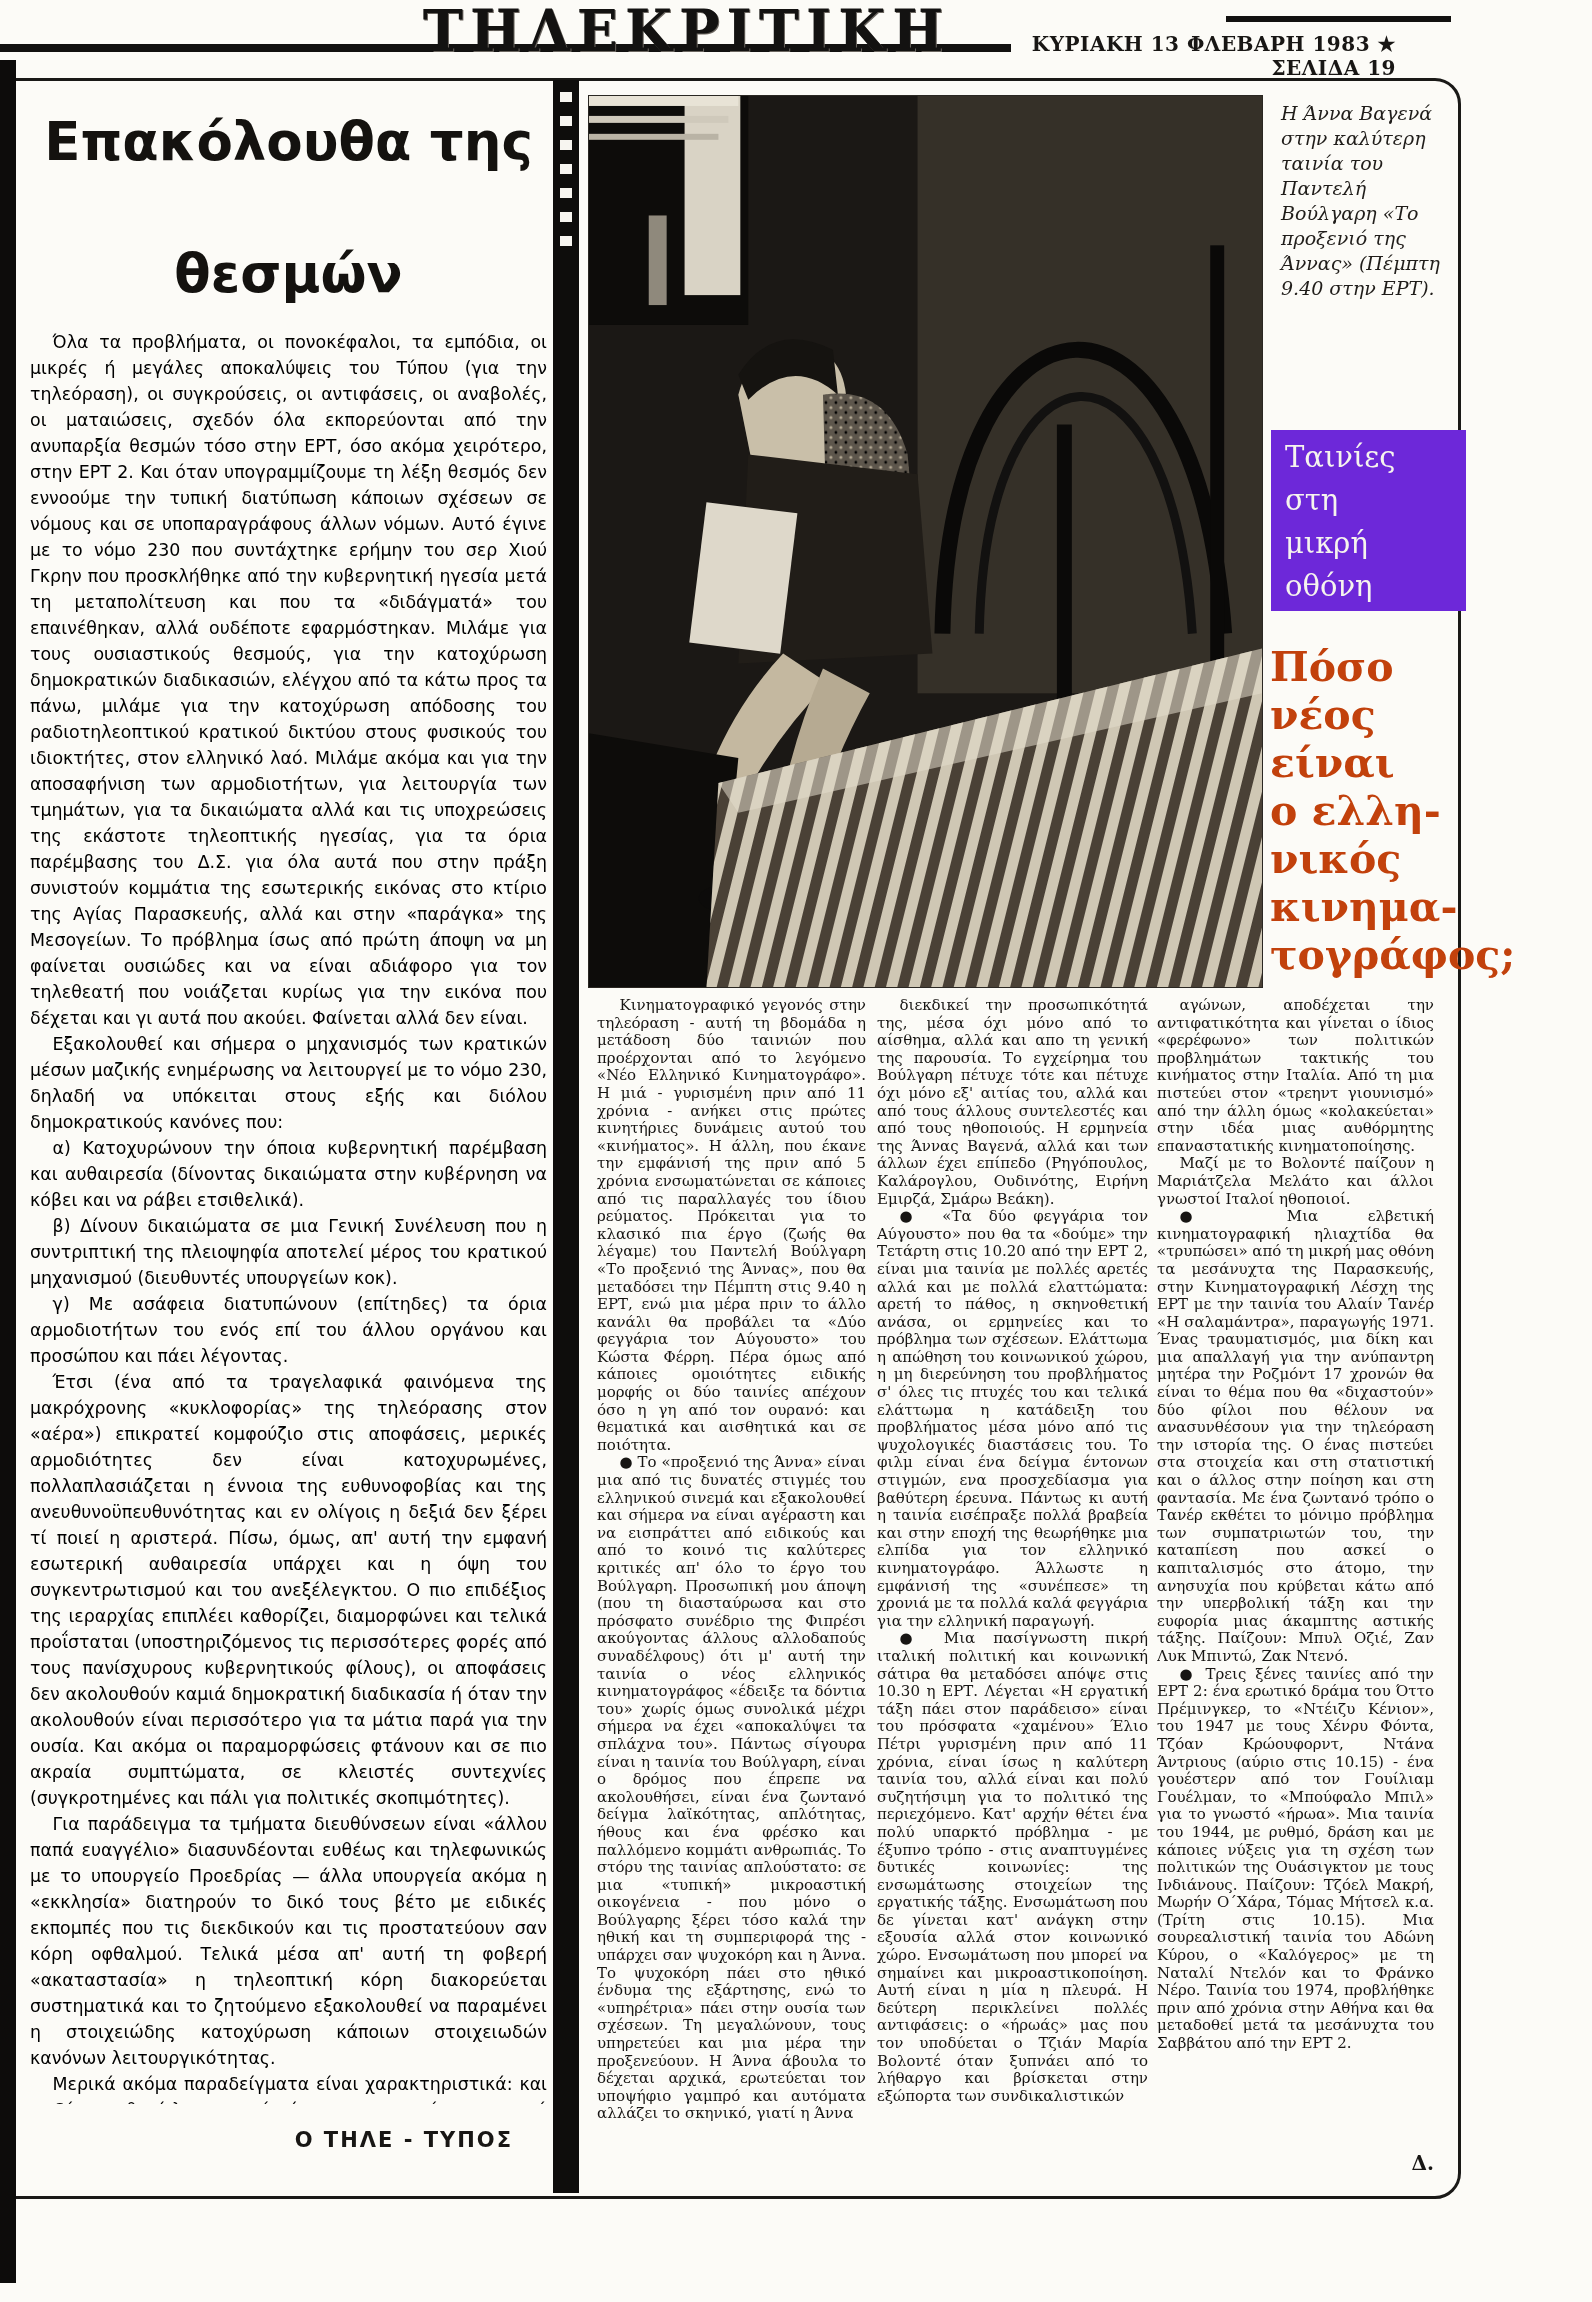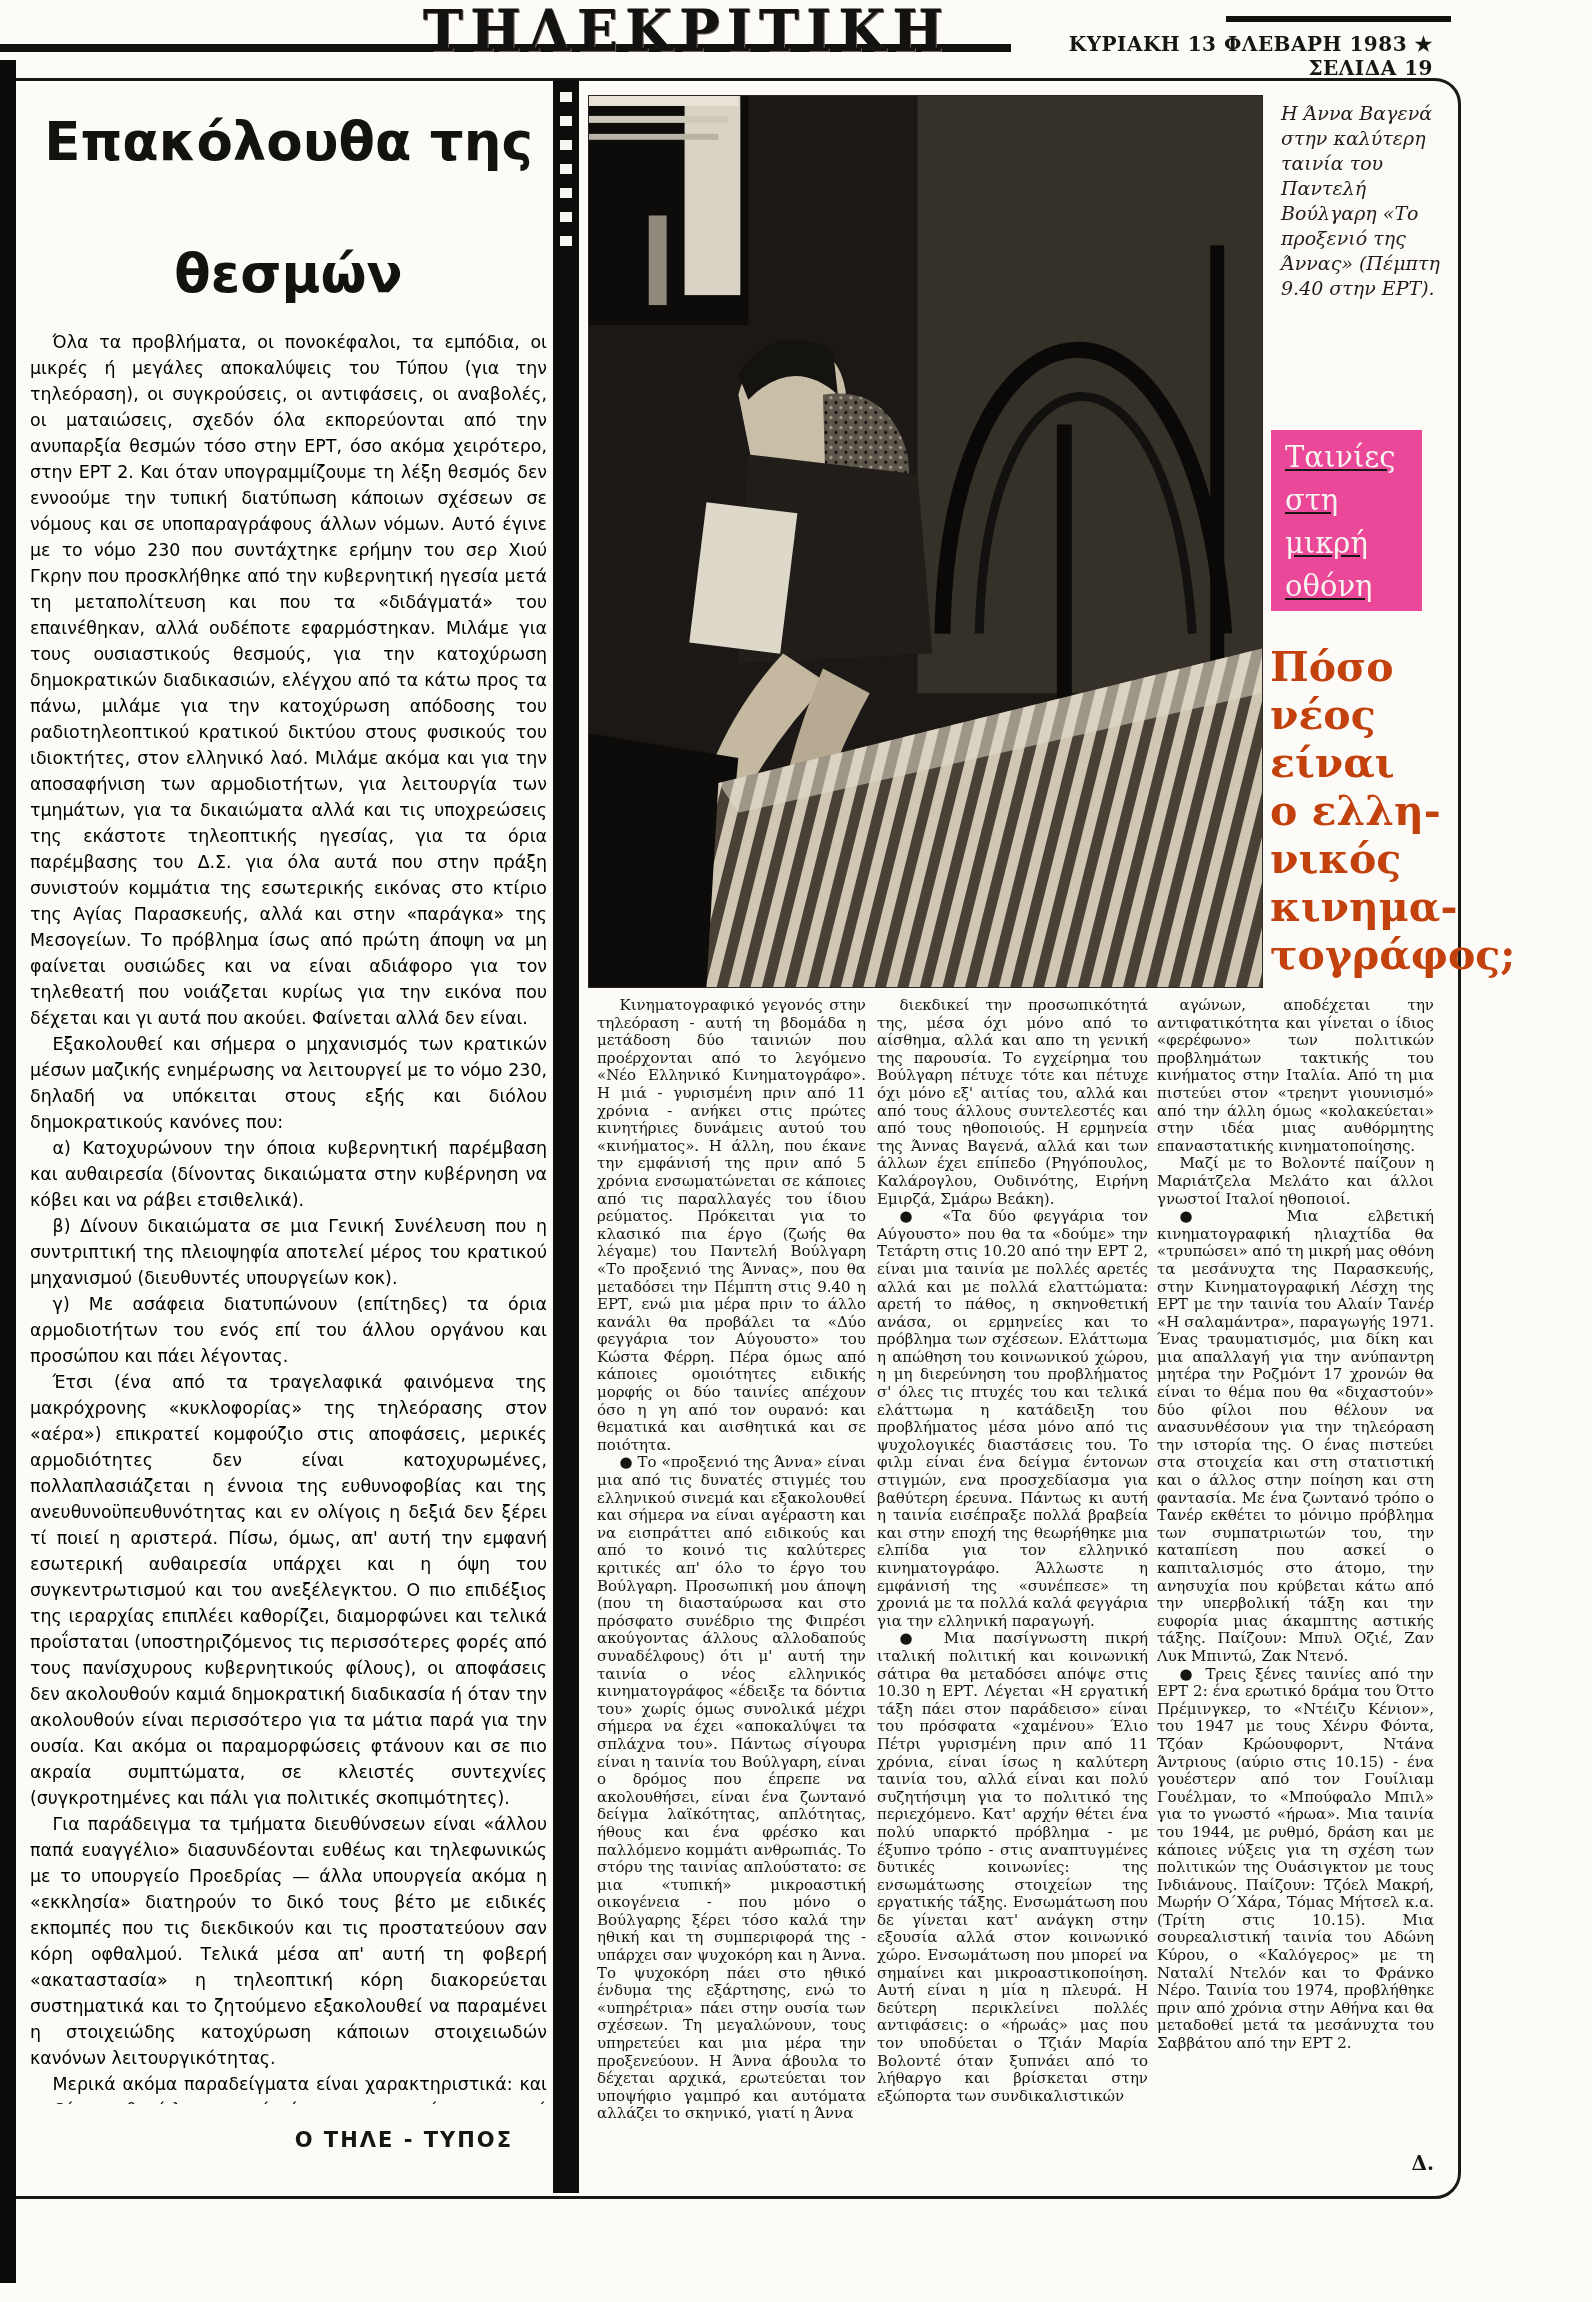--- a/index.html
+++ b/index.html
@@ -4,21 +4,21 @@
 <style>
   html,body{margin:0;padding:0;background:#e8e6e0;}
   .page{position:relative;width:1592px;height:2302px;background:#fcfbf7;color:#181614;
         font-family:"DejaVu Serif",serif;overflow:hidden;}
   
   .rule-thick{position:absolute;left:0;top:44px;width:1011px;height:8px;background:#121110;}
   .rule-short{position:absolute;left:1226px;top:16px;width:225px;height:6px;background:#121110;}
   .masthead-title{position:absolute;left:418px;top:-2px;width:537px;text-align:center;
         font-family:"DejaVu Serif",serif;font-weight:bold;font-size:54px;letter-spacing:7px;
         color:#131211;transform:scaleY(1.08);text-shadow:1px 1px 0 #6b6660;}
-  .dateline{position:absolute;left:1005px;top:32px;width:428px;text-align:right;
+  .dateline{position:absolute;left:968px;top:32px;width:428px;text-align:right;
         font-weight:bold;font-size:20px;letter-spacing:0.5px;}
   
   .frame{position:absolute;left:10px;top:78px;width:1445px;height:2115px;
         border:3px solid #1a1917;border-radius:0 26px 26px 0;}
   .leftbar{position:absolute;left:0;top:60px;width:16px;height:2223px;background:#0d0c0b;}
   .filmstrip{position:absolute;left:553px;top:80px;width:26px;height:2113px;background:#0e0d0c;}
   .filmstrip .holes{position:absolute;left:7px;top:12px;width:12px;height:167px;
         background:repeating-linear-gradient(180deg,#f7f5f0 0 10px,transparent 10px 24px);}
   
   .article-left{position:absolute;left:30px;top:109px;width:517px;height:2101px;}
@@ -30,21 +30,21 @@
   .article-sig{margin-top:24px;padding-right:34px;text-align:right;
         font-family:"DejaVu Sans",sans-serif;font-weight:bold;font-size:21px;letter-spacing:2px;}
   
   .photo{position:absolute;left:589px;top:96px;width:673px;height:891px;background:#181512;
         outline:1px solid #2a2722;}
   .photo svg{display:block;width:100%;height:100%;}
   
   .caption{position:absolute;left:1281px;top:101px;width:177px;
         font-style:italic;font-size:19px;line-height:25px;color:#201d1a;}
   
-  .kicker-box{position:absolute;left:1271px;top:430px;width:151px;height:181px;background:#ec4899;text-decoration:underline;}
+  .kicker-box{position:absolute;left:1271px;top:430px;width:195px;height:181px;background:#6d28d9;}
   .kicker-box div{color:#f6f4ee;font-size:29px;line-height:43px;padding-left:14px;padding-top:6px;}
   .kicker-box div span{display:block;}
   .side-headline{position:absolute;left:1270px;top:643px;width:191px;
         font-weight:bold;font-size:41px;line-height:48px;color:#c2410c;}
   .side-headline div{white-space:nowrap;}
   
   .col{position:absolute;top:997px;height:1190px;font-size:15px;line-height:17.6px;
         text-align:justify;overflow:hidden;color:#171513;}
   .col p{margin:0;text-indent:1.5em;}
   .col1{left:597px;width:269px;}

